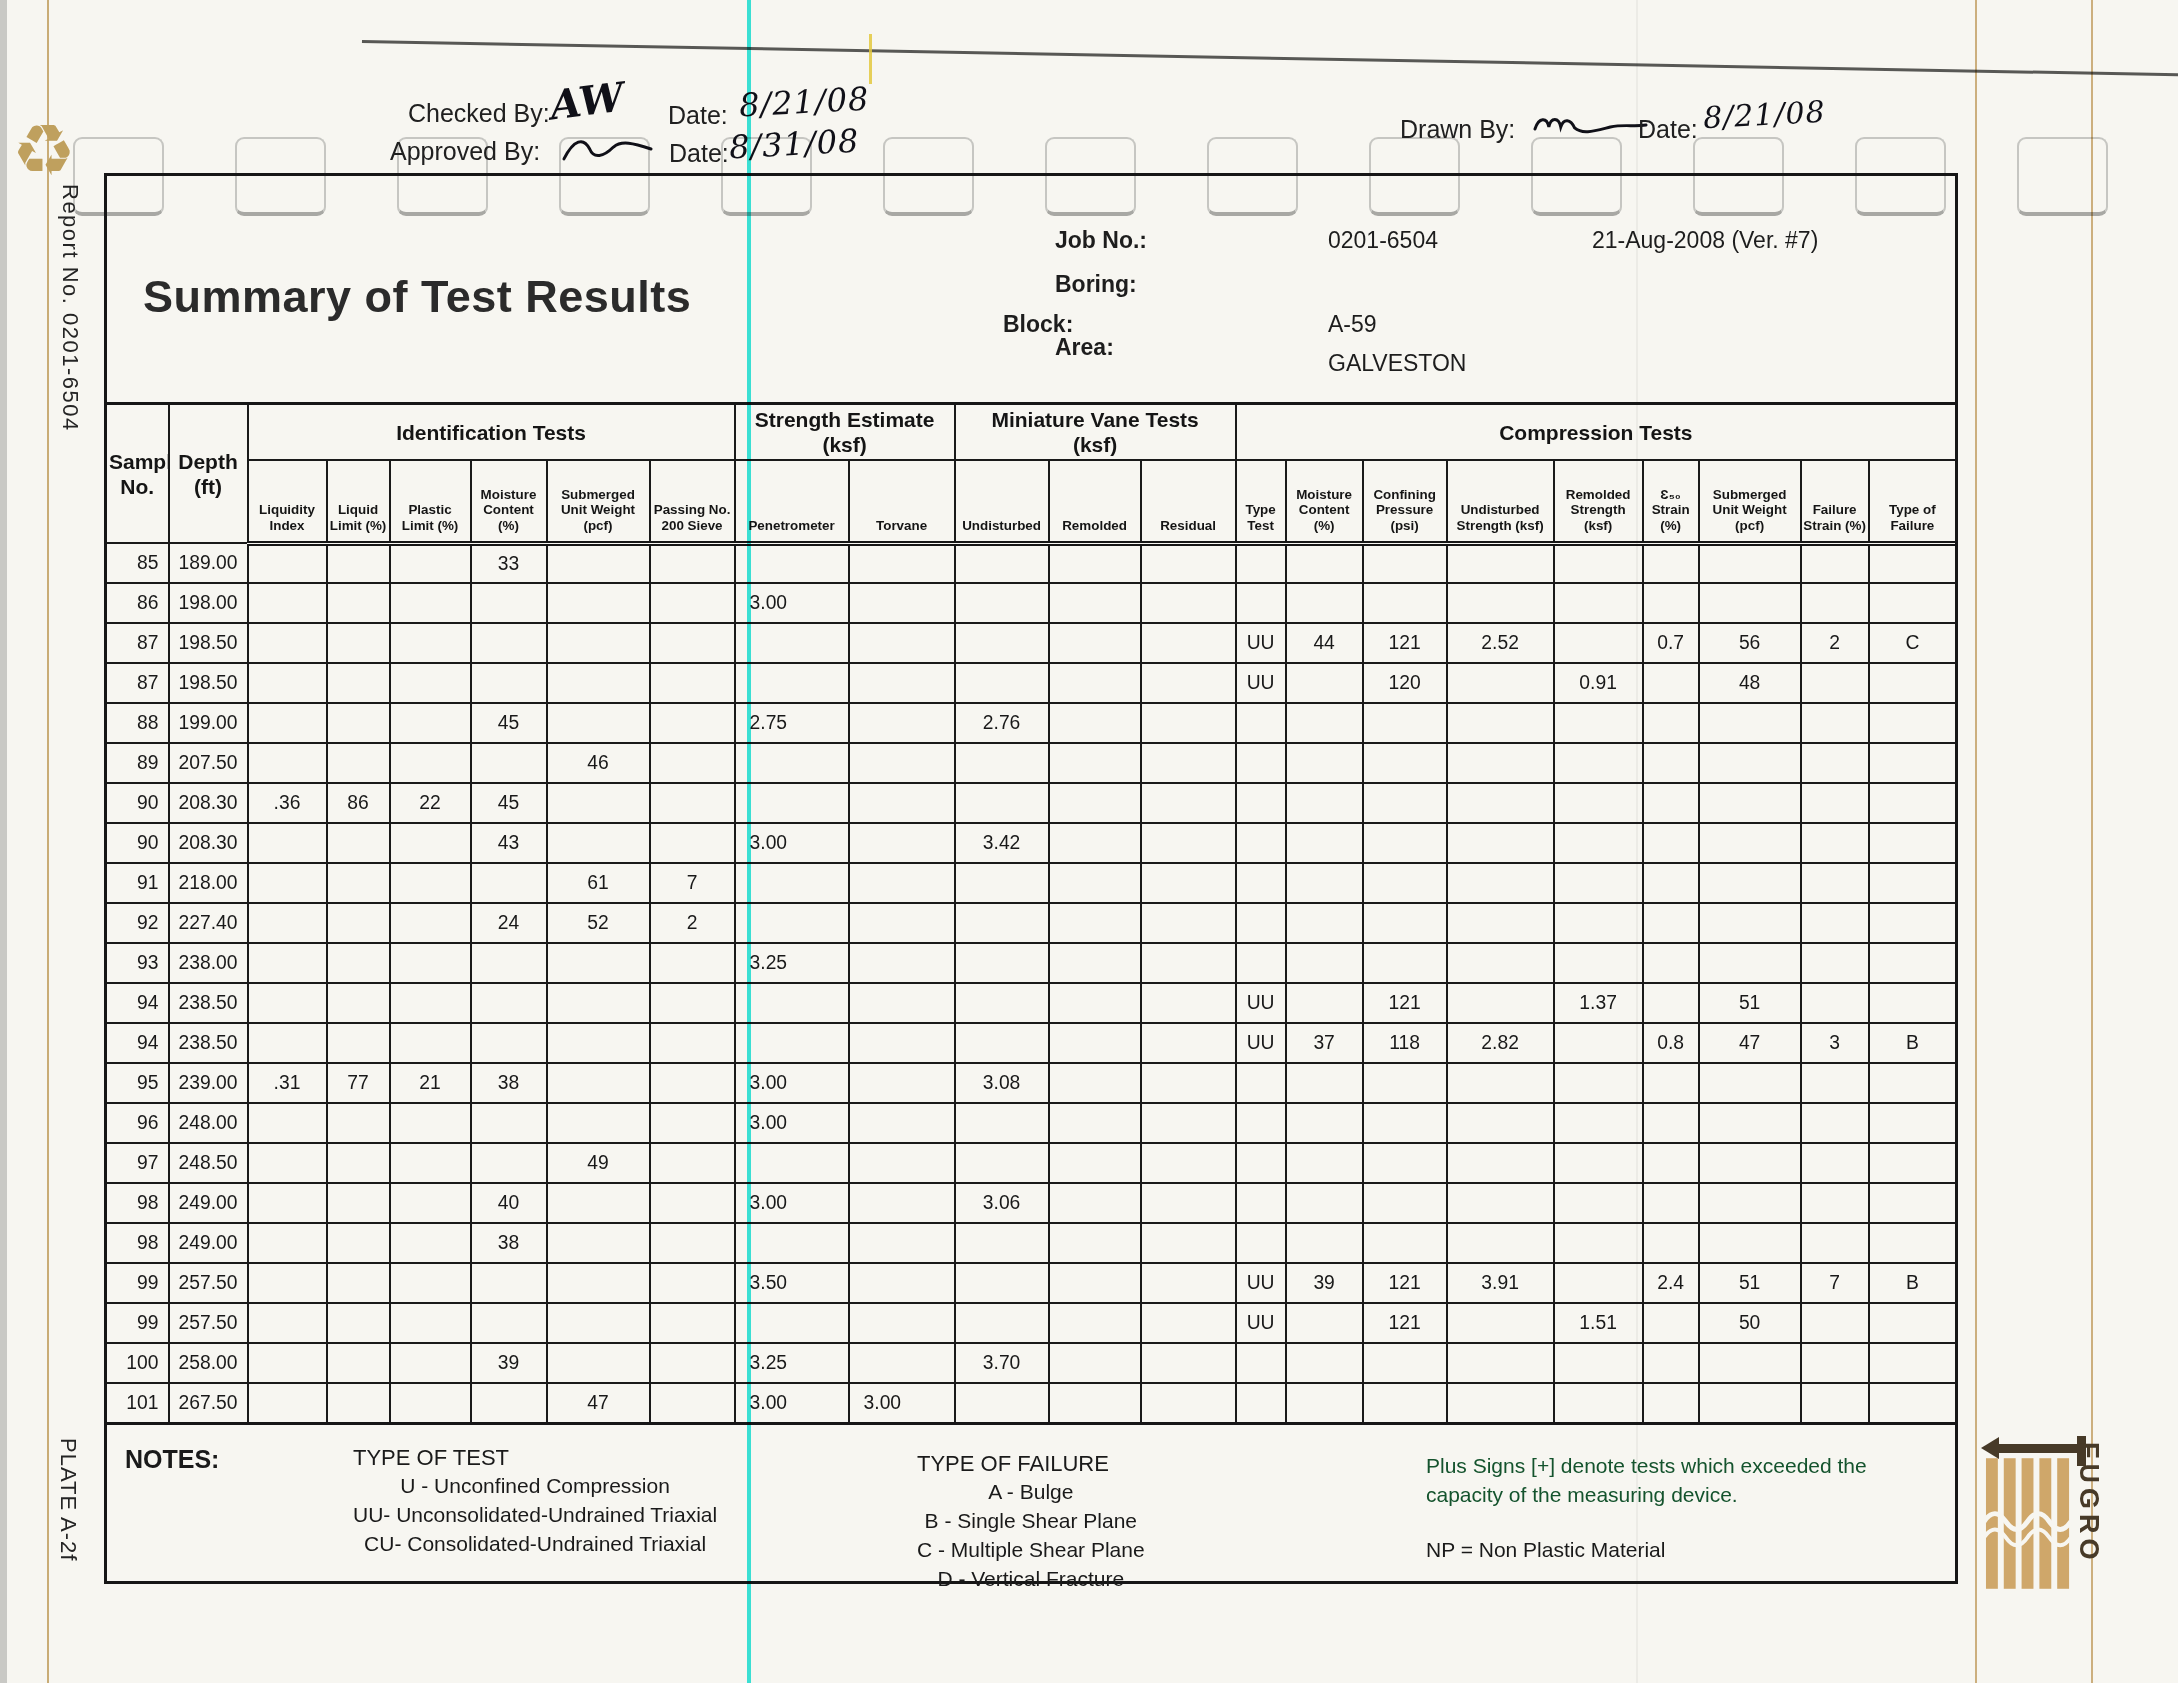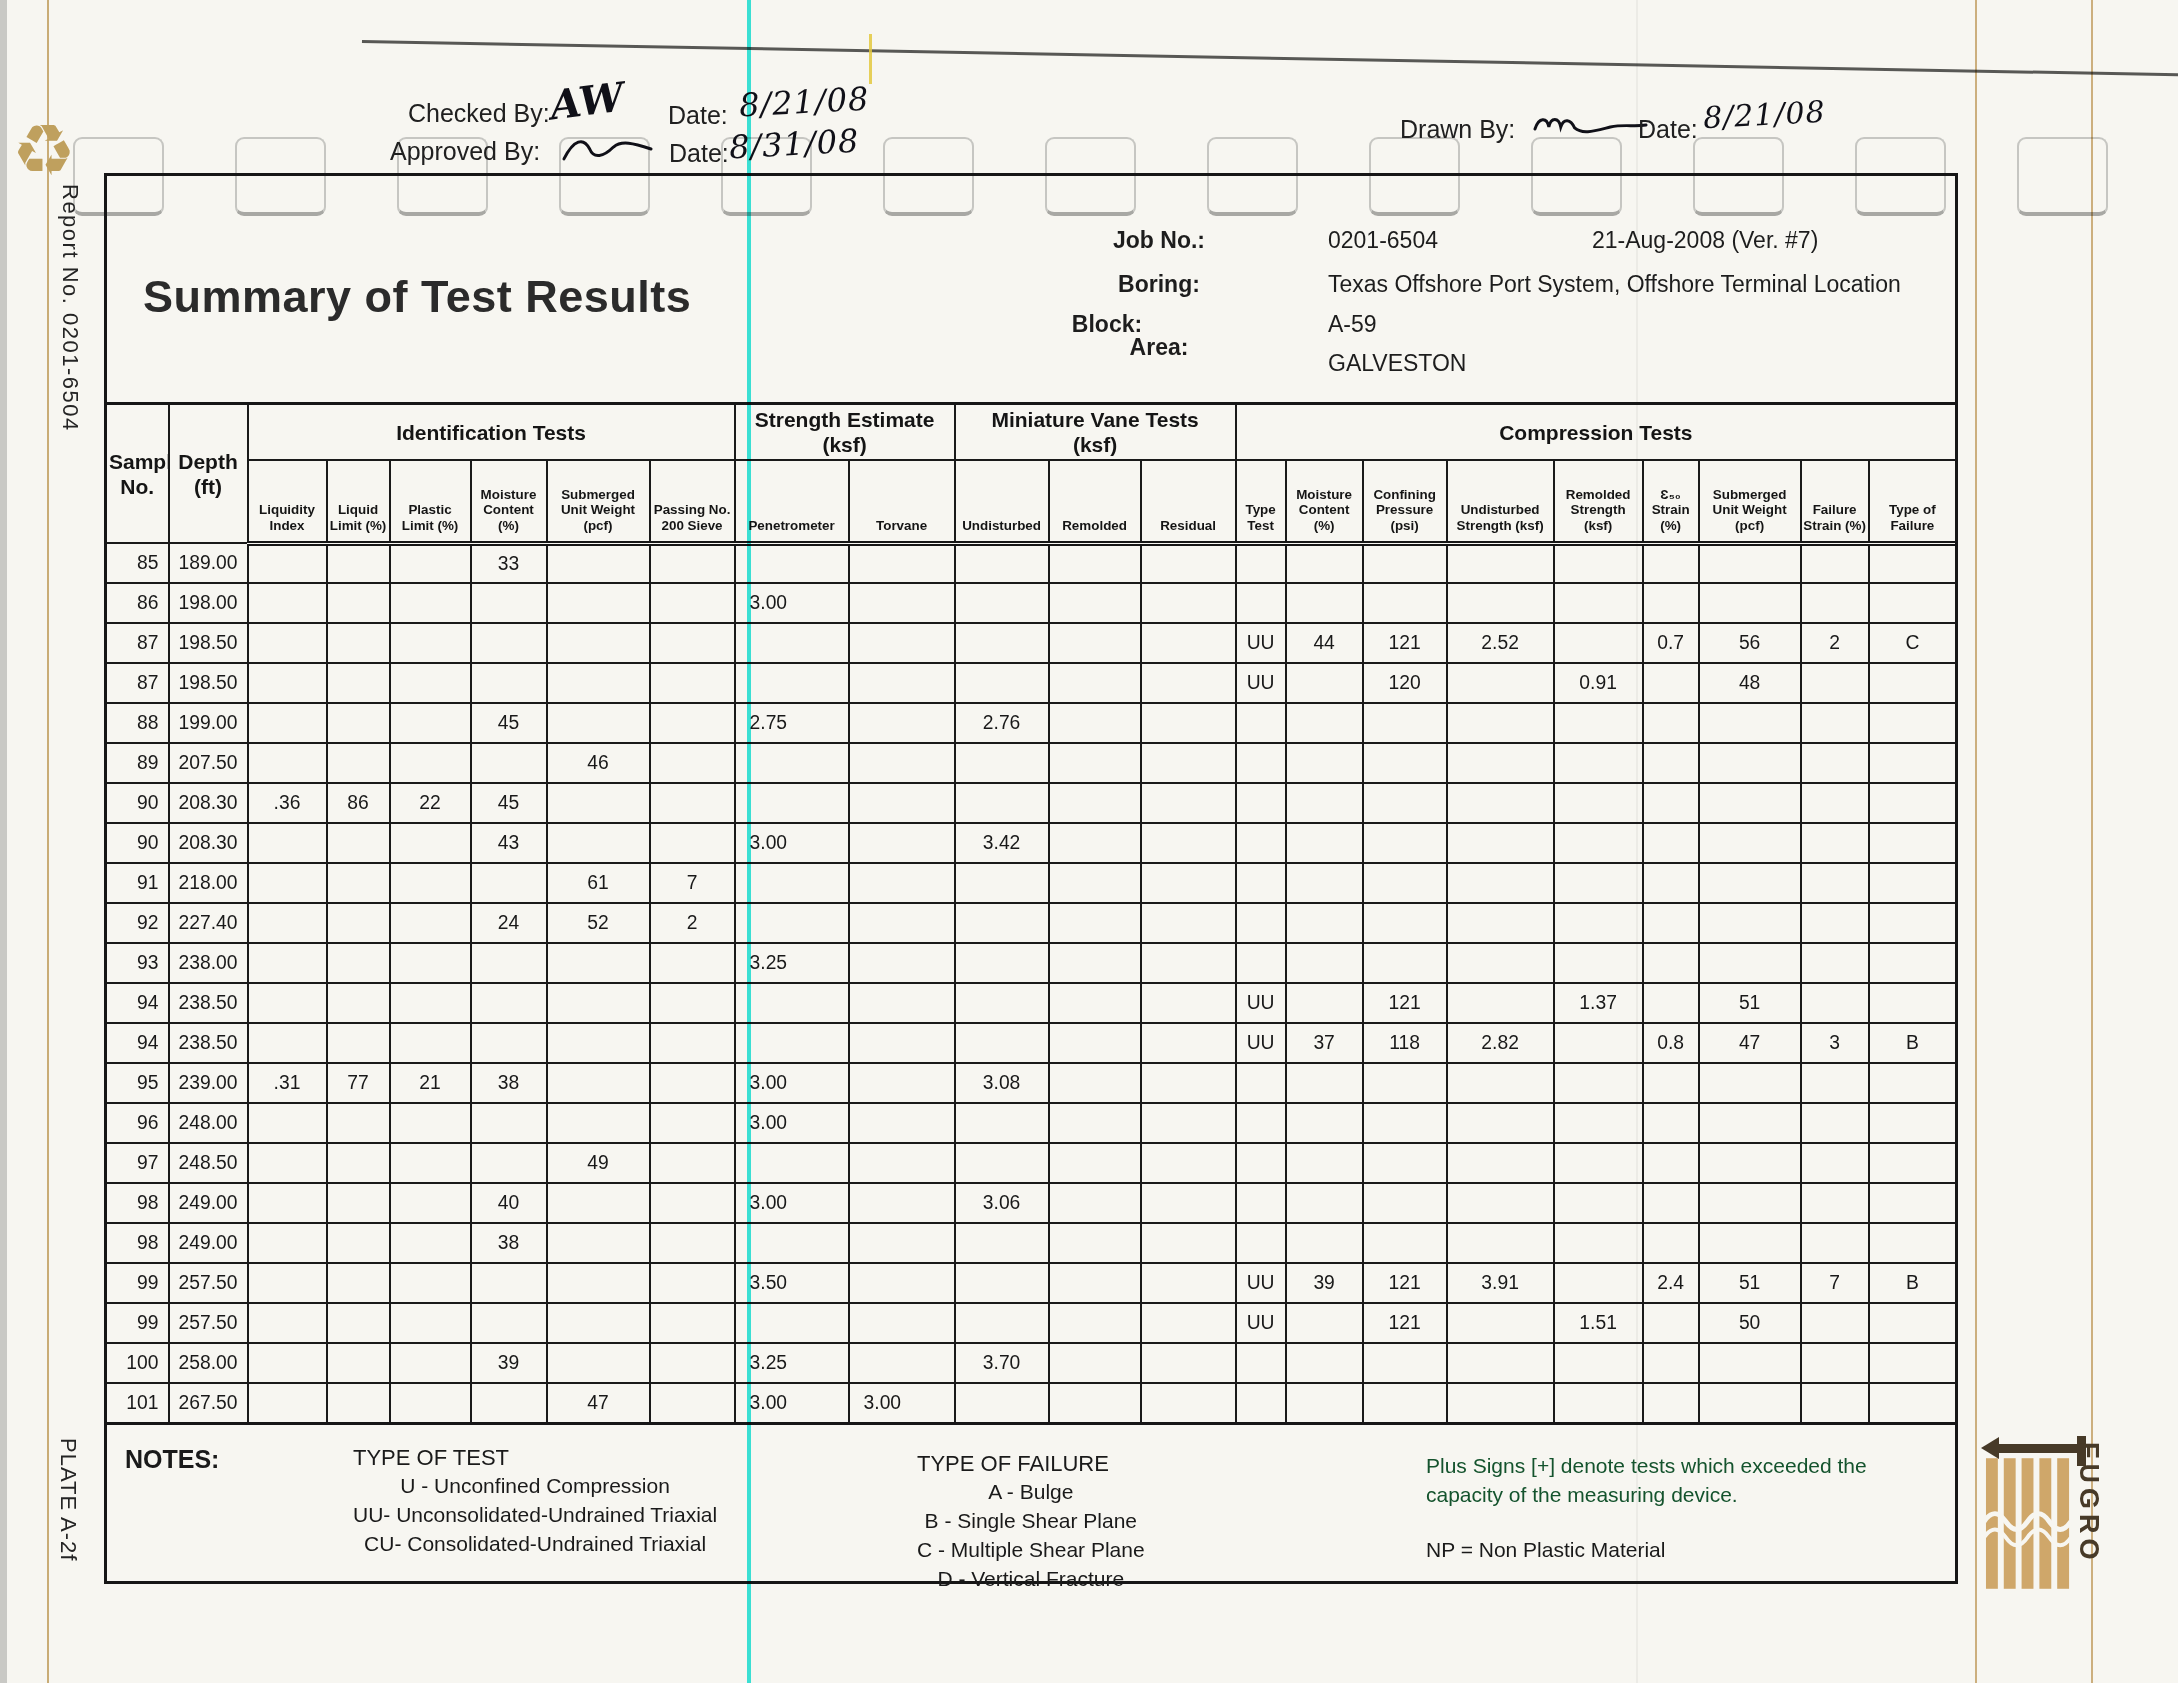--- a/index.html
+++ b/index.html
@@ -25,21 +25,21 @@
   .plate { position:absolute; left:55px; top:1438px; writing-mode:vertical-rl; font-size:22px; letter-spacing:1px; color:#242424; }
   
   .sig-label { position:absolute; font-size:25px; color:#202020; }
   .hand { font-family:"DejaVu Serif", serif; font-style:italic; color:#101018; position:absolute; white-space:nowrap; }
   .hand-aw { font-size:40px; font-weight:bold; transform:rotate(-7deg); }
   .hand-date { font-size:32px; transform:rotate(-3deg); letter-spacing:1px; }
   .scribble { position:absolute; }
   
   .frame { position:absolute; left:104px; top:173px; width:1854px; height:1411px; border:3px solid #161616; box-sizing:border-box; background:transparent; }
   .doc-title { position:absolute; left:36px; top:95px; font-size:45px; font-weight:bold; letter-spacing:0.5px; color:#2b2b2b; }
-  .job-label { position:absolute; width:208px; text-align:center; font-weight:bold; font-size:23px; color:#1d1d1d; }
+  .job-label { position:absolute; width:208px; text-align:left; font-weight:bold; font-size:23px; color:#1d1d1d; }
   .job-value { position:absolute; left:1221px; font-size:23px; color:#1d1d1d; white-space:nowrap; }
   .job-date { position:absolute; left:1485px; font-size:23px; color:#1d1d1d; white-space:nowrap; }
   
   table.tbl { position:absolute; left:-3px; top:226px; width:1854px; border-collapse:collapse; table-layout:fixed; border:3px solid #161616; }
   .tbl th, .tbl td { border:2px solid #1a1a1a; overflow:hidden; }
   .tbl thead th { font-weight:bold; text-align:center; font-size:13.4px; line-height:1.14; vertical-align:bottom; padding:2px 1px 8px; color:#151515; }
   .tbl thead tr.grp-row th { font-size:21px; vertical-align:middle; padding:2px; line-height:1.2; }
   .tbl thead th.span2 { vertical-align:bottom; padding-bottom:16px; font-size:14px; }
   .tbl thead tr.sub-row th { border-bottom:5px double #161616; }
   .tbl tbody tr { height:40px; }
@@ -113,21 +113,20 @@
 <span class="hand hand-date" style="left:1703px; top:97px; font-size:30px;">8/21/08</span>
 
 <div class="frame">
 
   <div class="doc-title">Summary of Test Results</div>
 
   <span class="job-label" style="left:948px; top:51px;">Job No.:</span>
   <span class="job-value" style="top:51px;">0201-6504</span>
   <span class="job-date" style="top:51px;">21-Aug-2008  (Ver. #7)</span>
   <span class="job-label" style="left:948px; top:95px;">Boring:</span>
-  <span class="job-value" style="top:95px;">Texas Offshore Port System, Offshore Terminal Location</span>
   <span class="job-label" style="left:896px; top:135px;">Block:</span>
   <span class="job-value" style="top:135px;">A-59</span>
   <span class="job-label" style="left:948px; top:158px;">Area:</span>
   <span class="job-value" style="top:174px;">GALVESTON</span>
 
   <table class="tbl">
     <colgroup>
       <col style="width:63px">
         <col style="width:79px">
         <col style="width:79px">

